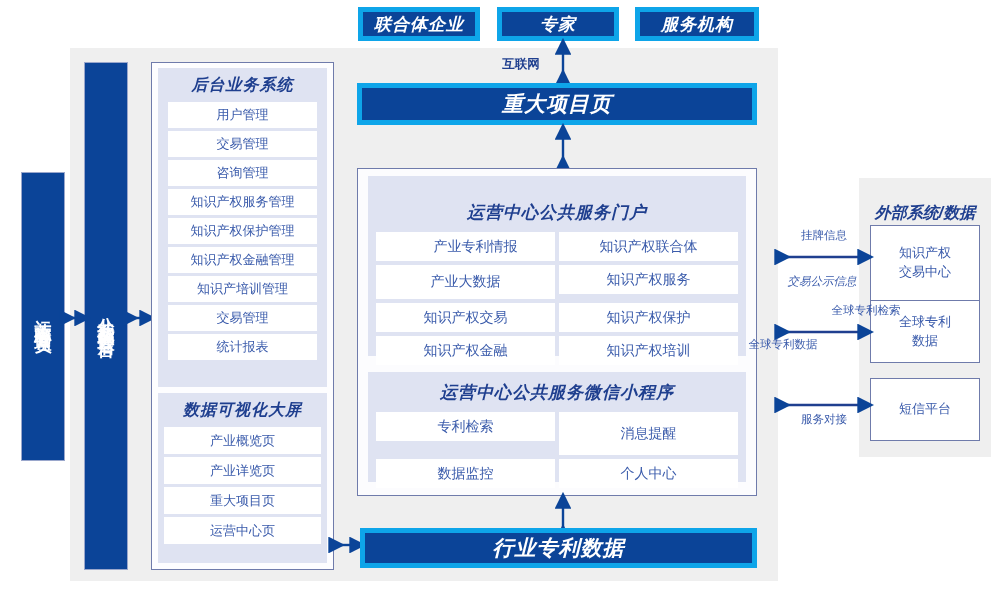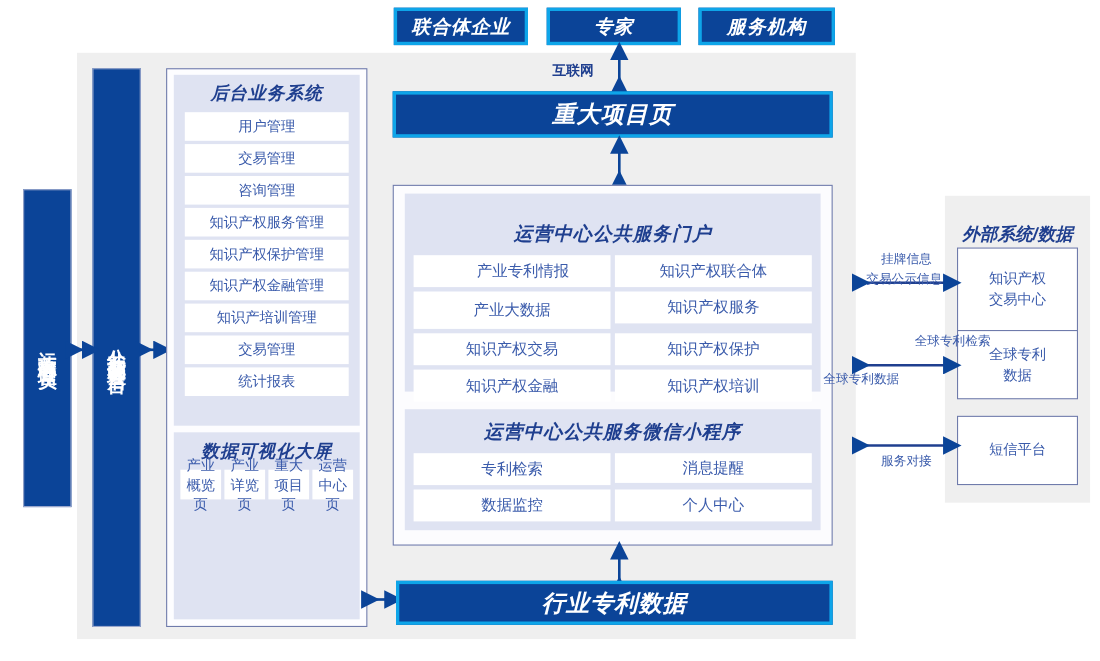--- a/index.html
+++ b/index.html
@@ -4,21 +4,21 @@
 <style>
   html,body{margin:0;padding:0;background:#fff;}
   body{width:1000px;height:601px;position:relative;
        font-family:"Liberation Sans","DejaVu Sans",sans-serif;
        -webkit-font-smoothing:antialiased;}
   .abs{position:absolute;box-sizing:border-box;}
 
   
   .bluebar{background:#0b4498;color:#fff;font-weight:bold;font-style:italic;
            display:flex;align-items:center;justify-content:center;
-           border:3px solid #0ea5e9;text-align:center;letter-spacing:1px;}
+           border:5px solid #0ea5e9;text-align:center;letter-spacing:1px;}
 
   
   .bluecol{background:#0b4498;color:#fff;font-weight:bold;
            border:1px solid #9aa7cc;
            display:flex;align-items:center;justify-content:center;
            writing-mode:vertical-rl;text-orientation:upright;
            letter-spacing:3px;font-size:17px;}
 
   
   .stage{background:#efefef;}
@@ -114,21 +114,21 @@
     <div class="cell" style="height:26px;">知识产权保护管理</div>
     <div class="cell" style="height:26px;">知识产权金融管理</div>
     <div class="cell" style="height:26px;">知识产培训管理</div>
     <div class="cell" style="height:26px;">交易管理</div>
     <div class="cell" style="height:26px;">统计报表</div>
   </div>
 </div>
 
 <div class="abs group" style="left:158px;top:393px;width:169px;height:170px;">
   <div class="group-title" style="padding:7px 0 6px;">数据可视化大屏</div>
-  <div style="padding:0 6px 6px;display:flex;flex-direction:row;gap:3px;">
+  <div style="padding:0 6px 6px;display:flex;flex-direction:column;gap:3px;">
     <div class="cell" style="height:27px;">产业概览页</div>
     <div class="cell" style="height:27px;">产业详览页</div>
     <div class="cell" style="height:27px;">重大项目页</div>
     <div class="cell" style="height:27px;">运营中心页</div>
   </div>
 </div>
 
 <svg class="arrow" style="left:332px;top:535px;width:30px;height:20px;">
   <line x1="4" y1="10" x2="25" y2="10" stroke="#0b4498" stroke-width="2.4" marker-end="url(#ar)" marker-start="url(#ar)"></line>
 </svg>
@@ -146,21 +146,21 @@
     <div class="pcell" style="height:29px;">知识产权保护</div>
     <div class="pcell" style="height:29px;">知识产权金融</div>
     <div class="pcell" style="height:29px;">知识产权培训</div>
   </div>
 </div>
 
 <div class="abs portal-group" style="left:368px;top:372px;width:378px;height:110px;">
   <div class="portal-title" style="padding:9px 0 8px;">运营中心公共服务微信小程序</div>
   <div style="padding:0 8px 8px;display:grid;grid-template-columns:1fr 1fr;gap:4px;">
     <div class="pcell" style="height:29px;">专利检索</div>
-    <div class="pcell" style="height:27px;">消息提醒</div>
+    <div class="pcell" style="height:43px;">消息提醒</div>
     <div class="pcell" style="height:29px;">数据监控</div>
     <div class="pcell" style="height:29px;">个人中心</div>
   </div>
 </div>
 
 <svg class="arrow" style="left:551px;top:495px;width:24px;height:44px;">
   <line x1="12" y1="38" x2="12" y2="6" stroke="#0b4498" stroke-width="2.4" marker-end="url(#ar)" marker-start="url(#ar)"></line>
 </svg>
 
 <div class="abs bluebar" style="left:360px;top:528px;width:397px;height:40px;font-size:21px;">
@@ -189,21 +189,21 @@
     <div>短信平台</div>
   </div>
 </div>
 
 <svg class="arrow" style="left:778px;top:247px;width:92px;height:20px;">
   <line x1="4" y1="10" x2="87" y2="10" stroke="#1f3f8f" stroke-width="2.4" marker-end="url(#ar)" marker-start="url(#ar)"></line>
 </svg>
 <div class="abs conn-label" style="left:778px;top:228px;width:92px;">
   <span>挂牌信息</span>
 </div>
-<div class="abs conn-label" style="left:772px;top:246px;width:100px;">
+<div class="abs conn-label" style="left:772px;top:274px;width:100px;font-style:italic;">
   <span>交易公示信息</span>
 </div>
 
 <svg class="arrow" style="left:778px;top:322px;width:92px;height:20px;">
   <line x1="4" y1="10" x2="87" y2="10" stroke="#1f3f8f" stroke-width="2.4" marker-end="url(#ar)" marker-start="url(#ar)"></line>
 </svg>
 <div class="abs conn-label" style="left:816px;top:303px;width:100px;">
   <span>全球专利检索</span>
 </div>
 <div class="abs conn-label" style="left:733px;top:337px;width:100px;">

